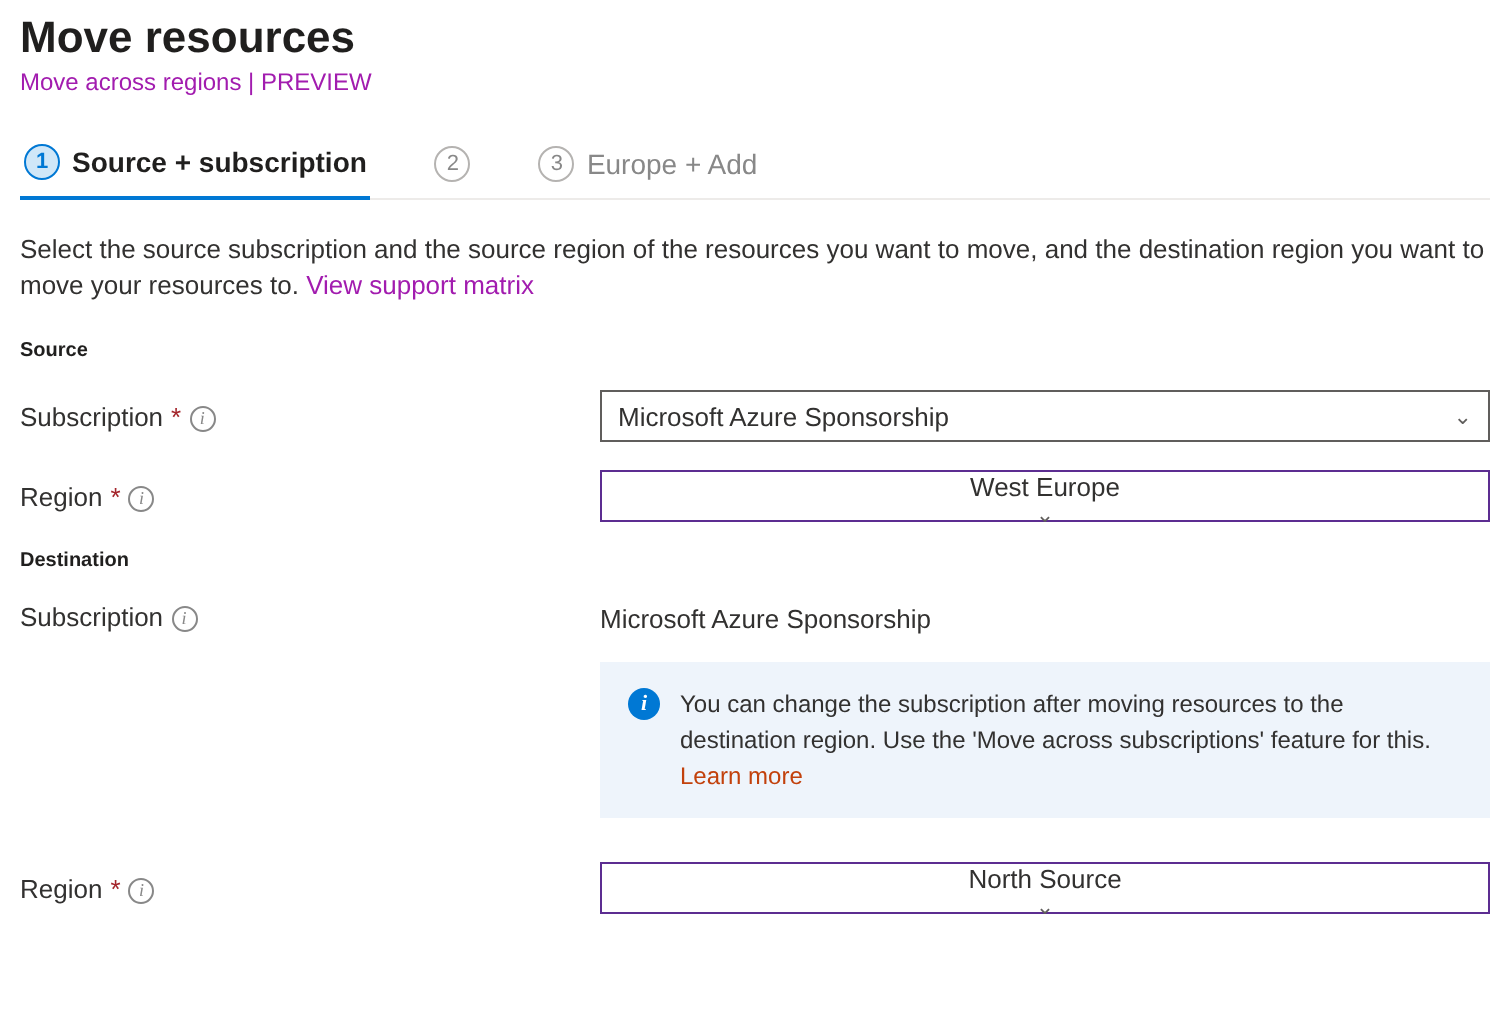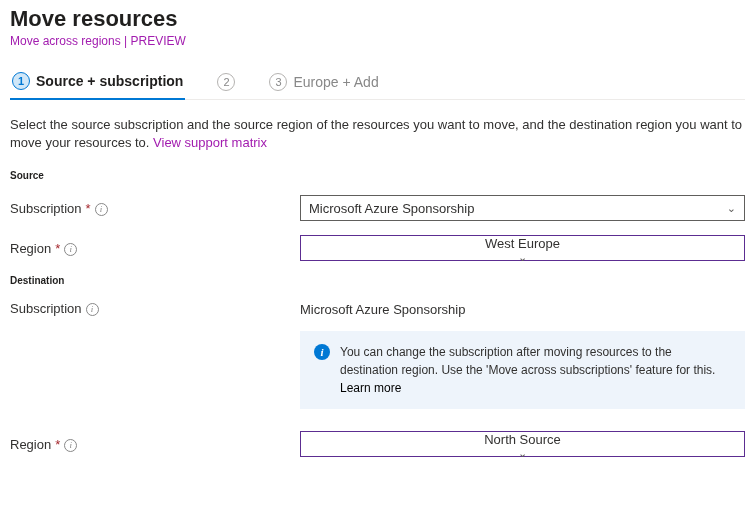--- a/index.html
+++ b/index.html
@@ -135,21 +135,21 @@
     font-size: 11px;
     font-weight: 700;
     display: inline-flex;
     align-items: center;
     justify-content: center;
     font-style: italic;
     font-family: Georgia, serif;
     flex-shrink: 0;
     margin-top: 1px;
   }
-  .info-box a { color: #000000; text-decoration: none; }
+  .info-box a { color: #c2410c; text-decoration: none; }
 </style>
 </head>
 <body>
 
 <div class="title">Move resources</div>
 <div class="subtitle">Move across regions | PREVIEW</div>
 
 <div class="tabs">
   <div class="tab active">
     <span class="num">1</span>

